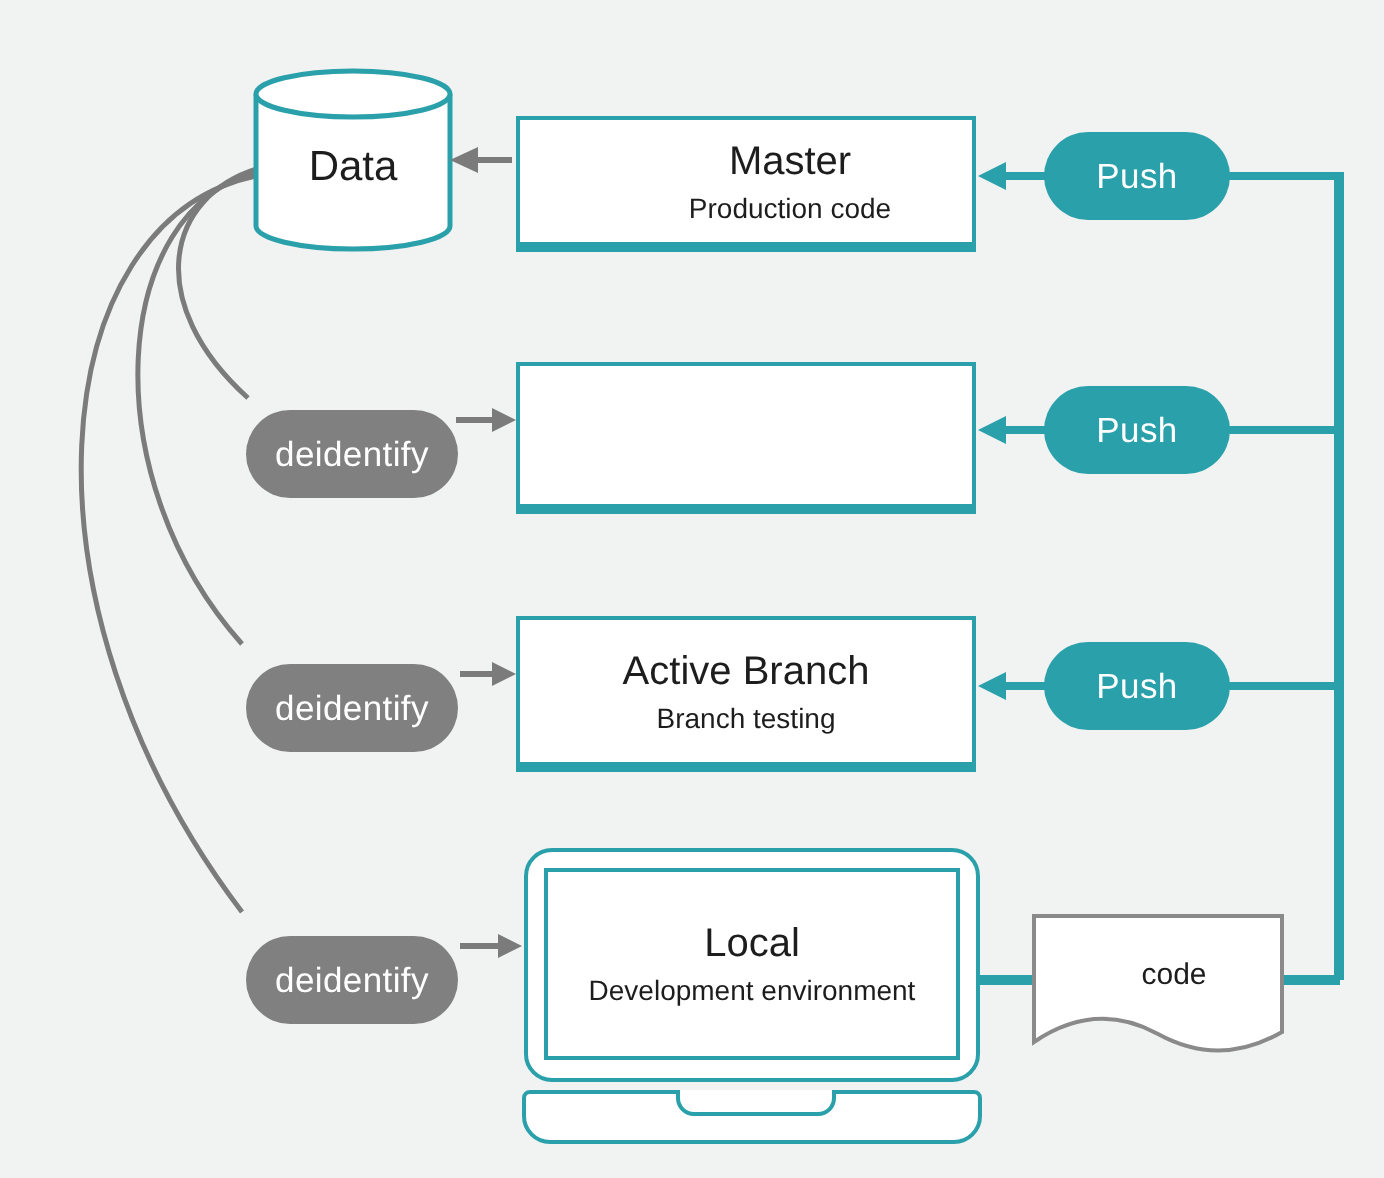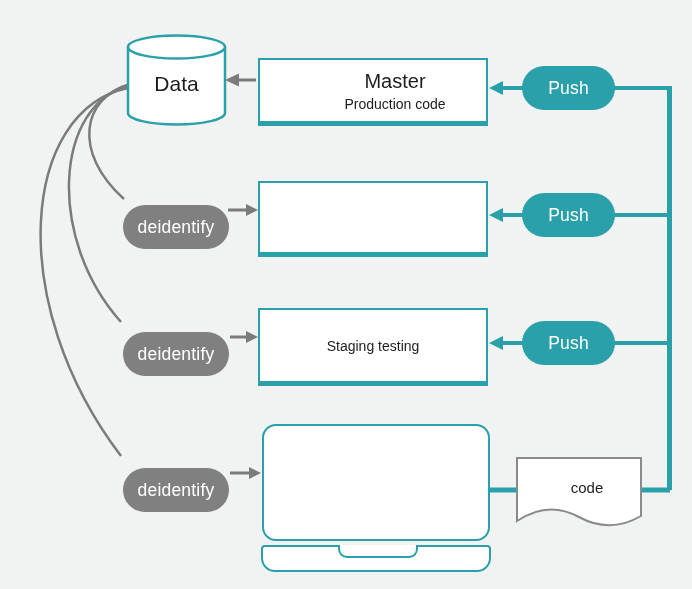--- a/index.html
+++ b/index.html
@@ -183,24 +183,29 @@
 
   <div class="node flow-box" style="left:258px; top:58px; width:230px; height:68px;padding-left:44px;">
     <div class="title">Master</div>
     <div class="subtitle">Production code</div>
   </div>
 
   <div class="node flow-box" style="left:258px; top:181px; width:230px; height:76px;">
   </div>
 
   <div class="node flow-box" style="left:258px; top:308px; width:230px; height:78px;">
-    <div class="subtitle">Staging testing</div>
+    <div class="title">Active Branch</div>
+    <div class="subtitle">Branch testing</div>
   </div>
 
   <div class="node monitor" style="left:262px; top:424px; width:228px; height:117px;"></div>
+  <div class="node screen" style="left:272px; top:434px; width:208px; height:96px;">
+    <div class="title">Local</div>
+    <div class="subtitle">Development environment</div>
+  </div>
   <div class="node laptop-base" style="left:261px; top:545px; width:230px; height:27px;"></div>
   <div class="node laptop-notch" style="left:338px; top:545px; width:80px; height:13px;"></div>
 
   <div class="node pill teal" style="left:522px; top:66px; width:93px; height:44px;">Push</div>
   <div class="node pill teal" style="left:522px; top:193px; width:93px; height:44px;">Push</div>
   <div class="node pill teal" style="left:522px; top:321px; width:93px; height:44px;">Push</div>
 
   <div class="node pill gray" style="left:123px; top:188px; width:106px; height:44px;">deidentify</div>
   <div class="node pill gray" style="left:123px; top:315px; width:106px; height:44px;">deidentify</div>
   <div class="node pill gray" style="left:123px; top:451px; width:106px; height:44px;">deidentify</div>

